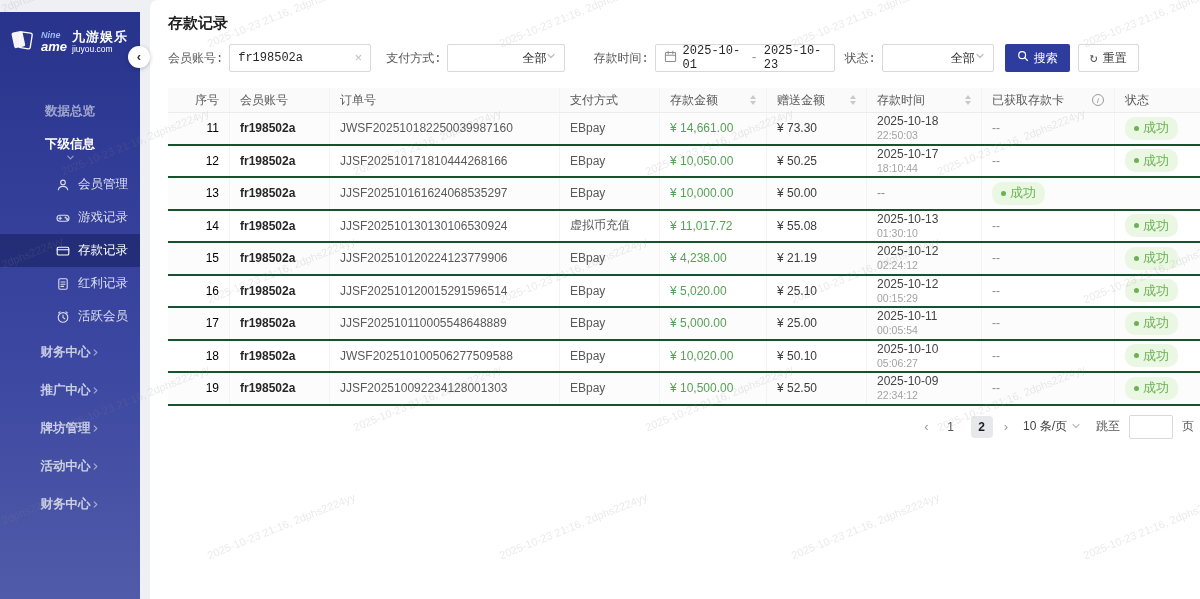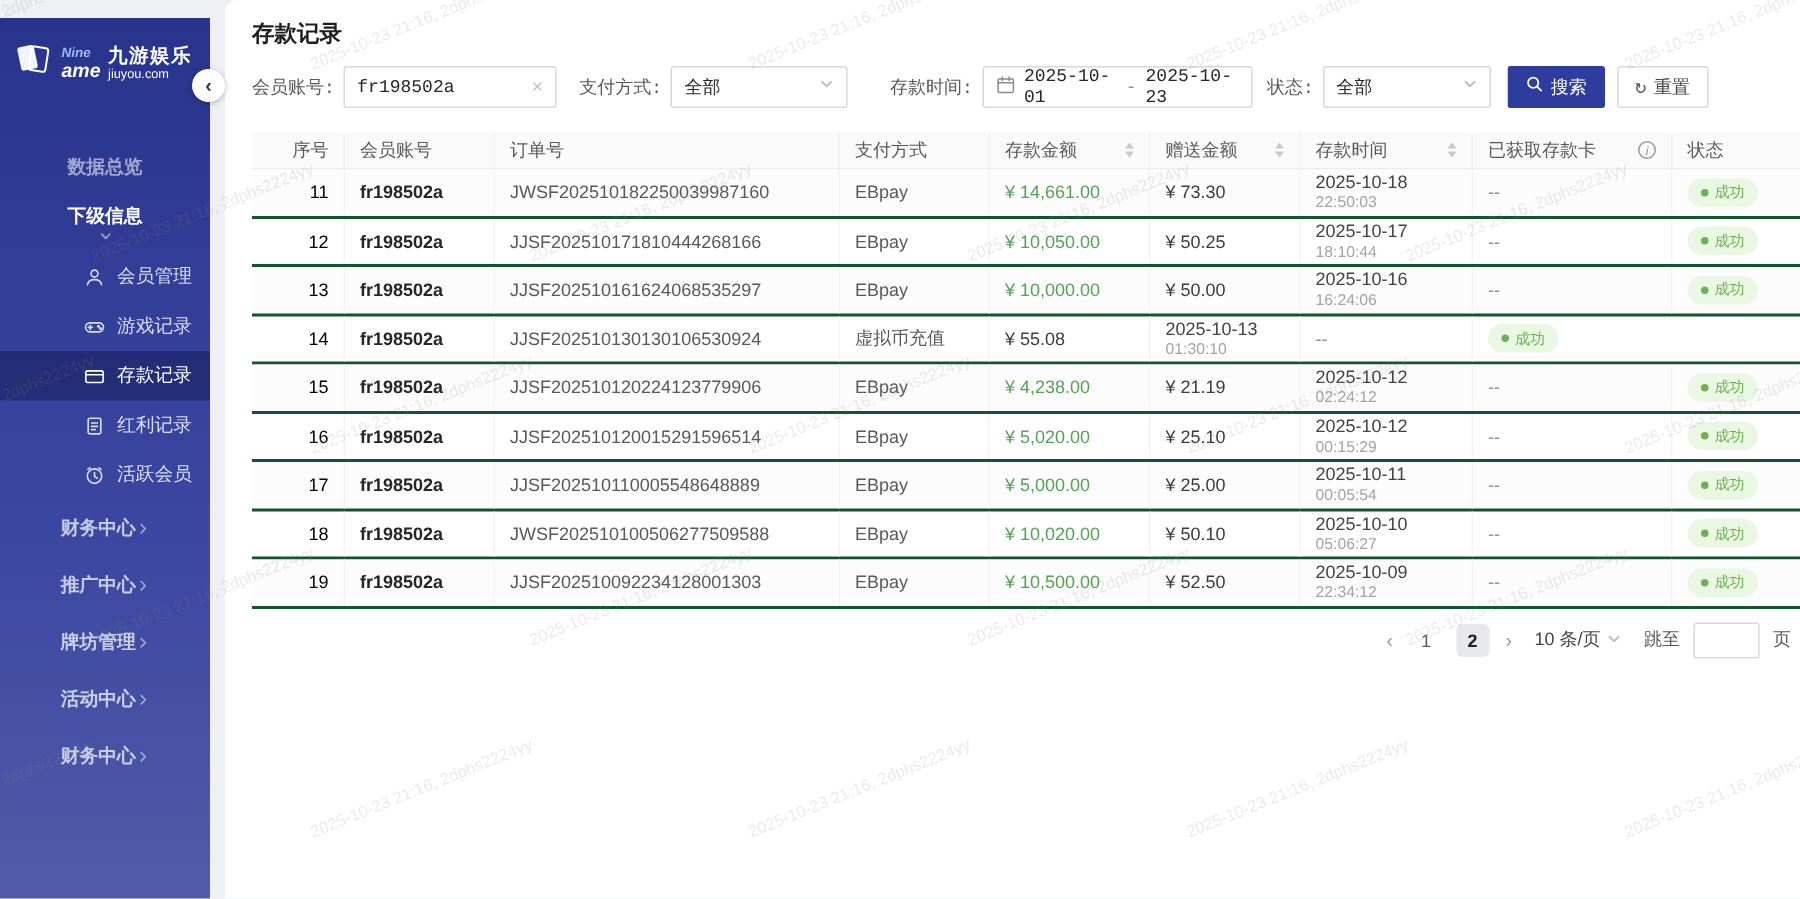--- a/index.html
+++ b/index.html
@@ -38,21 +38,21 @@
     border-top-left-radius:8px; z-index:1; }
   .page-title { font-size:15px; line-height:18px; font-weight:700; color:#1f1f1f; padding:14px 18px 12px; }
   .filters { display:flex; align-items:center; padding:0 0 0 18px; font-size:12px; color:#595959; height:28px;font-family:Liberation Mono, monospace; }
   .flabel { white-space:nowrap; margin-right:6px; }
   .box { height:28px; background:#fff; border:1px solid #d9d9d9; border-radius:2px;
     display:flex; align-items:center; padding:0 8px; font-size:12px; color:#262626; }
   .input-box { width:142px; justify-content:space-between; }
   .input-box input { border:none; outline:none; width:100px; font-size:12px; color:#262626;
     font-family:inherit; background:transparent; }
   .clear-x { color:#bfbfbf; font-size:13px; cursor:pointer; line-height:1; }
-  .select-box { justify-content:space-between; cursor:pointer; }
+  .select-box { justify-content:flex-end; cursor:pointer; }
   .sel-pay { width:118px; margin-left:0; }
   .sel-status { width:112px; }
   .caret svg { width:10px; height:10px; fill:none; stroke:#bfbfbf; stroke-width:1.3;
     stroke-linecap:round; stroke-linejoin:round; }
   .date-box { width:180px; gap:6px; cursor:pointer; }
   .cal-icon svg { width:13px; height:13px; fill:none; stroke:#8c8c8c; stroke-width:1.1; stroke-linecap:round; }
   .date-box .dval { color:#262626; }
   .date-box .dsep { color:#8c8c8c; }
   .btn { height:28px; border-radius:2px; display:flex; align-items:center; gap:5px; font-size:12px;
     padding:0 11px; cursor:pointer; border:1px solid transparent; font-family:inherit; }
@@ -81,21 +81,21 @@
   .dashes { color:#8c8c8c; }
   .sort { display:flex; flex-direction:column; gap:2px; margin-left:auto; cursor:pointer; }
   .car-up { width:0; height:0; border-left:3.5px solid transparent; border-right:3.5px solid transparent;
     border-bottom:4px solid #c9c9c9; }
   .car-dn { width:0; height:0; border-left:3.5px solid transparent; border-right:3.5px solid transparent;
     border-top:4px solid #c9c9c9; }
   .info-i { margin-left:auto; width:12px; height:12px; border:1px solid #9a9a9a; border-radius:50%;
     color:#8c8c8c; font-size:8px; display:flex; align-items:center; justify-content:center;
     font-style:italic; cursor:pointer; }
   .pill { display:inline-flex; align-items:center; gap:4px; background:#eaf7e3; color:#6cb153;
-    border-radius:10px; padding:2.5px 9px; font-size:10px; }
+    border-radius:10px; padding:2.5px 9px; font-size:13px; }
   .pill .dot { width:5px; height:5px; border-radius:50%; background:#6cb153; }
 
   
   .pager { display:flex; align-items:center; justify-content:flex-end; gap:9px; margin:9px 6px 0 0;
     font-size:12px; color:#595959; }
   .pg-nav { color:#999; cursor:pointer; font-size:13px; padding:0 2px; }
   .pg-num { min-width:22px; height:22px; display:flex; align-items:center; justify-content:center;
     cursor:pointer; border-radius:4px; }
   .pg-num.active { background:#e6e8ec; color:#1f1f1f; font-weight:700; }
   .pg-size { display:flex; align-items:center; gap:4px; cursor:pointer; color:#434343; margin-left:4px; }
@@ -378,39 +378,34 @@
             </span>
           </div>
         </div>
         <div class="trow">
           <div class="cell c-right">13</div>
           <div class="cell acct">fr198502a</div>
           <div class="cell ordr">JJSF202510161624068535297</div>
           <div class="cell meth">EBpay</div>
           <div class="cell money-g">¥ 10,000.00</div>
           <div class="cell money-d">¥ 50.00</div>
-          <div class="cell">
-            <span class="twrap">
-              <span class="tdate">2025-10-16</span>
-              <span class="ttime">16:24:06</span>
-            </span>
-          </div>
           <div class="cell dashes">--</div>
           <div class="cell">
             <span class="pill">
               <span class="dot"></span>
               <span>成功</span>
             </span>
           </div>
         </div>
         <div class="trow">
           <div class="cell c-right">14</div>
           <div class="cell acct">fr198502a</div>
           <div class="cell ordr">JJSF202510130130106530924</div>
           <div class="cell meth">虚拟币充值</div>
+          <div class="cell money-g">¥ 11,017.72</div>
           <div class="cell money-d">¥ 55.08</div>
           <div class="cell">
             <span class="twrap">
               <span class="tdate">2025-10-13</span>
               <span class="ttime">01:30:10</span>
             </span>
           </div>
           <div class="cell dashes">--</div>
           <div class="cell">
             <span class="pill">

